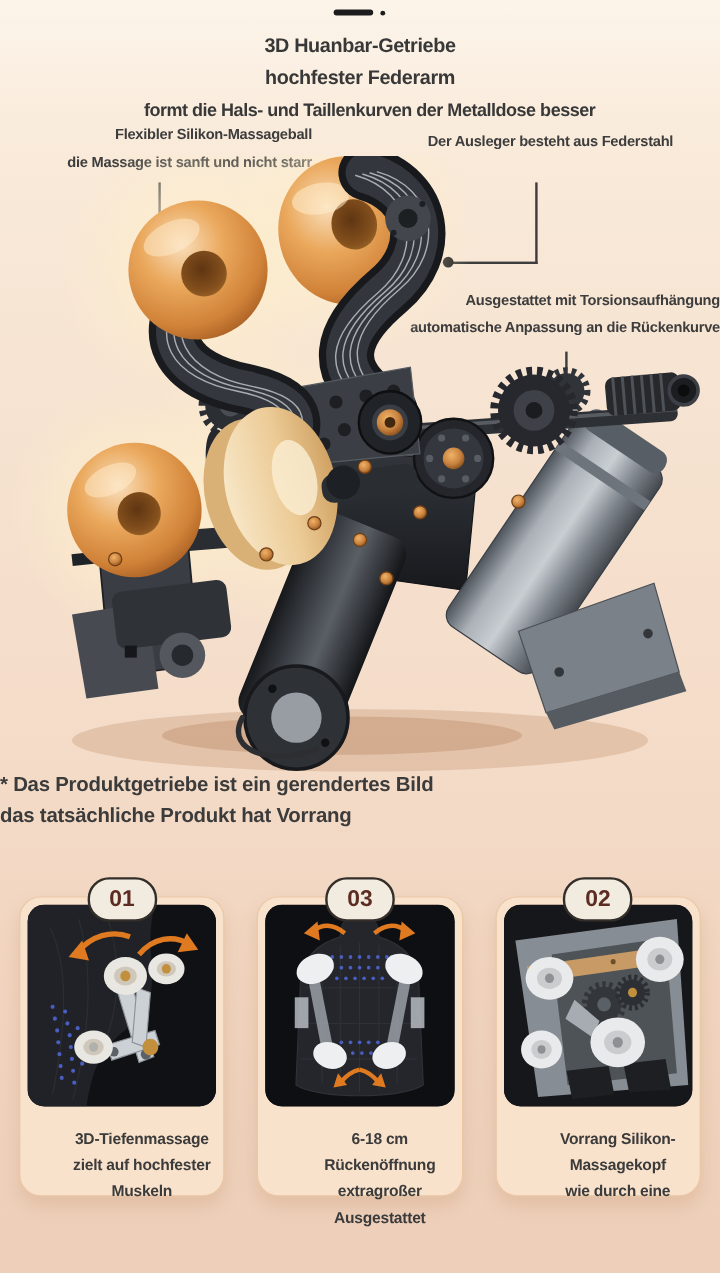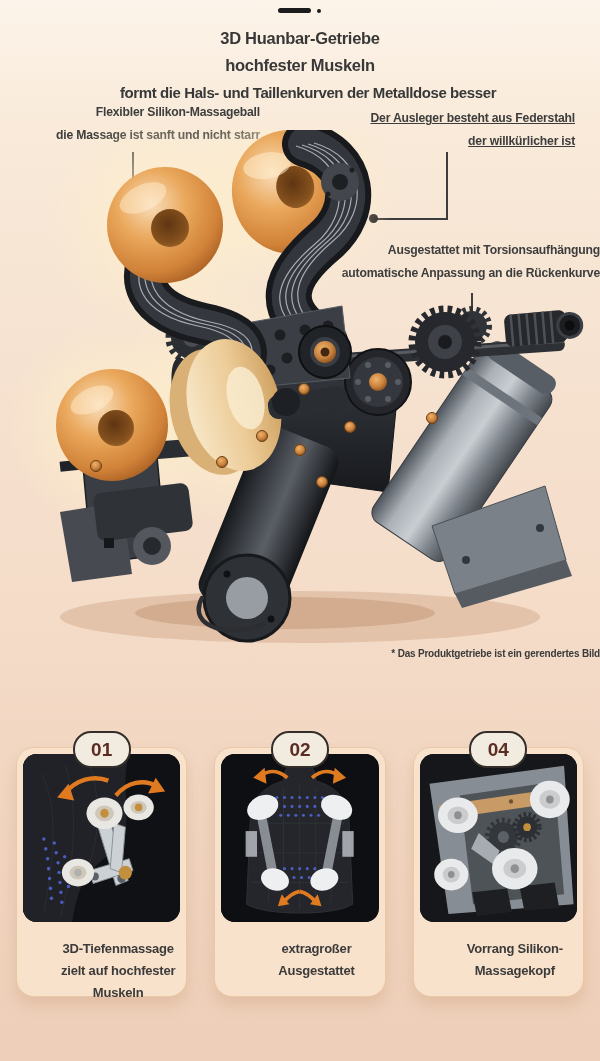--- a/index.html
+++ b/index.html
@@ -8,63 +8,62 @@
     position:relative;width:600px;height:1061px;overflow:hidden;
     background:linear-gradient(180deg,#fcf4ea 0%,#f9ead9 12%,#f6e2d0 35%,#f4dcc8 58%,#f1d5c0 78%,#eecfb9 100%);
   }
   .topmark-bar{position:absolute;left:278px;top:8px;width:33px;height:5px;border-radius:3px;background:#1c1c1c;}
   .topmark-dot{position:absolute;left:317px;top:9px;width:4px;height:4px;border-radius:50%;background:#1c1c1c;}
   .title{position:absolute;left:0;top:25px;width:600px;text-align:center;color:#383838;font-weight:700;}
   .title .t1,.title .t2{font-size:16.5px;line-height:27px;letter-spacing:-0.3px;display:block;}
   .title .t3{font-size:15px;line-height:27px;letter-spacing:-0.4px;display:block;padding-left:16px;}
   .callout{position:absolute;text-align:right;color:#3d3d3d;font-weight:700;font-size:12.2px;line-height:23px;letter-spacing:-0.2px;}
   .co-left{left:20px;top:101px;width:240px;}
-  .co-right{left:335px;top:107px;width:240px;text-decoration:underline;}
+  .co-right{left:321px;top:107px;width:240px;}
   .co-torsion{left:330px;top:239px;width:270px;}
   .lead{position:absolute;background:#3d3d3d;}
   .lead-dot{position:absolute;width:9px;height:9px;border-radius:50%;background:#1f1f1f;}
   .lv1{left:132px;top:152px;width:2px;height:45px;}
   .ld1{left:128px;top:193px;}
   .lv2{left:446px;top:152px;width:2px;height:68px;}
   .lh2{left:374px;top:218px;width:74px;height:2px;}
   .ld2{left:369px;top:214px;}
   .lv3{left:471px;top:293px;width:2px;height:40px;}
   .render{position:absolute;left:0;top:130px;width:600px;height:520px;}
-  .disclaimer{position:absolute;left:0;top:641px;width:600px;text-align:right;color:#3b3b3b;font-weight:700;font-size:10px;line-height:26px;letter-spacing:-0.2px;}
+  .disclaimer{position:absolute;left:0;top:641px;width:600px;text-align:left;color:#3b3b3b;font-weight:700;font-size:17px;line-height:26px;letter-spacing:-0.2px;}
   .cards{position:absolute;left:16px;top:747px;width:568px;display:flex;gap:27px;}
   .card{position:relative;flex:1;height:248px;background:#f9e2cb;border:1px solid #eac8a6;border-radius:18px;
         box-shadow:0 8px 16px rgba(190,140,100,0.28);}
   .badge{position:absolute;left:50%;top:-17px;transform:translateX(-50%);width:54px;height:33px;
          background:#f2ece0;border:2.5px solid #332e29;border-radius:18px;display:flex;align-items:center;justify-content:center;
          font-size:19px;font-weight:700;color:#5c2c22;z-index:3;}
   .card-img{margin:6px 6px 0;height:168px;border-radius:14px;overflow:hidden;background:#101114;}
   .card-img svg{display:block;width:100%;height:100%;}
   .card-caption{margin-top:16px;text-align:center;font-size:13px;font-weight:700;color:#3b3b3b;line-height:22px;letter-spacing:-0.2px;margin-left:33px;}
 </style>
 </head>
 <body>
 
 <div class="page">
 
   <div class="topmark-bar"></div>
   <div class="topmark-dot"></div>
 
   <div class="title">
     <span class="t1">3D Huanbar-Getriebe</span>
-    <span class="t2">hochfester Muskeln</span>
+    <span class="t2">hochfester Federarm</span>
     <span class="t3">formt die Hals- und Taillenkurven der Metalldose besser</span>
   </div>
 
   <div class="callout co-left">
     <div>Flexibler Silikon-Massageball</div>
     <div>die Massage ist sanft und nicht starr</div>
   </div>
   <div class="callout co-right">
     <div>Der Ausleger besteht aus Federstahl</div>
-    <div>der willkürlicher ist</div>
   </div>
   <div class="callout co-torsion">
     <div>Ausgestattet mit Torsionsaufhängung</div>
     <div>automatische Anpassung an die Rückenkurve</div>
   </div>
 
   <div class="lead lv1"></div>
   <div class="lead-dot ld1"></div>
   <div class="lead lv2"></div>
   <div class="lead lh2"></div>
@@ -281,20 +280,21 @@
         <circle cx="96" cy="336" r="5.5" fill="url(#mCopper)"></circle>
       <circle cx="432" cy="288" r="5.5" fill="url(#mCopper)"></circle>
         <circle cx="222" cy="332" r="5.5" fill="url(#mCopper)"></circle>
     </g>
 
     <path d="M202 468 C186 498 232 508 264 494" stroke="#2c2e32" stroke-width="4.5" fill="none" stroke-linecap="round"></path>
   </svg>
 
   <div class="disclaimer">
     <div>* Das Produktgetriebe ist ein gerendertes Bild</div>
+    <div>das tatsächliche Produkt hat Vorrang</div>
   </div>
 
   <div class="cards">
 
     <div class="card">
       <div class="badge">
         <span>01</span>
       </div>
       <div class="card-img">
         <svg viewBox="0 0 166 170" preserveAspectRatio="none">
@@ -350,21 +350,21 @@
         </svg>
       </div>
       <div class="card-caption">
         <div>3D-Tiefenmassage</div>
         <div>zielt auf hochfester Muskeln</div>
       </div>
     </div>
 
     <div class="card">
       <div class="badge">
-        <span>02</span>
+        <span>03</span>
       </div>
       <div class="card-img">
         <svg viewBox="0 0 166 170" preserveAspectRatio="none">
           <rect width="166" height="170" fill="#0e0f12"></rect>
           <path d="M83 8 C95 8 100 16 100 27 C121 33 133 45 135 64 L139 152 C120 164 46 164 27 152 L31 64 C33 45 45 33 66 27 C66 16 71 8 83 8 Z" fill="#24262b" stroke="#2e3136"></path>
           <path d="M50 40 V150 M66 34 V156 M83 32 V158 M100 34 V156 M116 40 V150 M36 70 H130 M34 100 H132 M32 130 H134" stroke="#31343a" stroke-width="0.8" fill="none"></path>
           <g fill="#4f64d2" opacity="0.9">
             <circle cx="59" cy="44" r="1.6"></circle>
               <circle cx="67" cy="44" r="1.6"></circle>
               <circle cx="75" cy="44" r="1.6"></circle>
@@ -413,27 +413,28 @@
             <path d="M66 150 C72 143 78 140 83 139"></path>
             <path d="M100 150 C94 143 88 140 83 139"></path>
           </g>
           <polygon points="46,14 34,24 48,30" fill="#e07a20"></polygon>
           <polygon points="120,14 132,24 118,30" fill="#e07a20"></polygon>
           <polygon points="60,154 72,152 64,142" fill="#e07a20"></polygon>
           <polygon points="106,154 94,152 102,142" fill="#e07a20"></polygon>
         </svg>
       </div>
       <div class="card-caption">
+        <div>6-18 cm Rückenöffnung</div>
         <div>extragroßer Ausgestattet</div>
       </div>
     </div>
 
     <div class="card">
       <div class="badge">
-        <span>04</span>
+        <span>02</span>
       </div>
       <div class="card-img">
         <svg viewBox="0 0 166 170" preserveAspectRatio="none">
           <rect width="166" height="170" fill="#16171a"></rect>
           <polygon points="10,30 152,12 162,152 30,162" fill="#878d94"></polygon>
           <polygon points="42,42 142,28 152,142 56,152" fill="#4e5358"></polygon>
           <polygon points="20,52 152,34 154,48 22,66" fill="#c79a66"></polygon>
           <circle cx="52" cy="54" r="2.2" fill="#6e4f28"></circle>
             <circle cx="96" cy="48" r="2.2" fill="#6e4f28"></circle>
             <circle cx="136" cy="42" r="2.2" fill="#6e4f28"></circle>
@@ -459,17 +460,18 @@
               <ellipse cx="100" cy="116" rx="12" ry="10" fill="#cbcccd"></ellipse>
               <circle cx="100" cy="116" r="4.5" fill="#8e9093"></circle>
             <ellipse cx="137" cy="46" rx="21" ry="19" fill="#e9eaeb"></ellipse>
               <ellipse cx="137" cy="46" rx="11" ry="9.5" fill="#cbcccd"></ellipse>
               <circle cx="137" cy="46" r="4" fill="#8e9093"></circle>
           </g>
         </svg>
       </div>
       <div class="card-caption">
         <div>Vorrang Silikon-Massagekopf</div>
+        <div>wie durch eine</div>
       </div>
     </div>
 
   </div>
 </div>
 
 </body></html>

